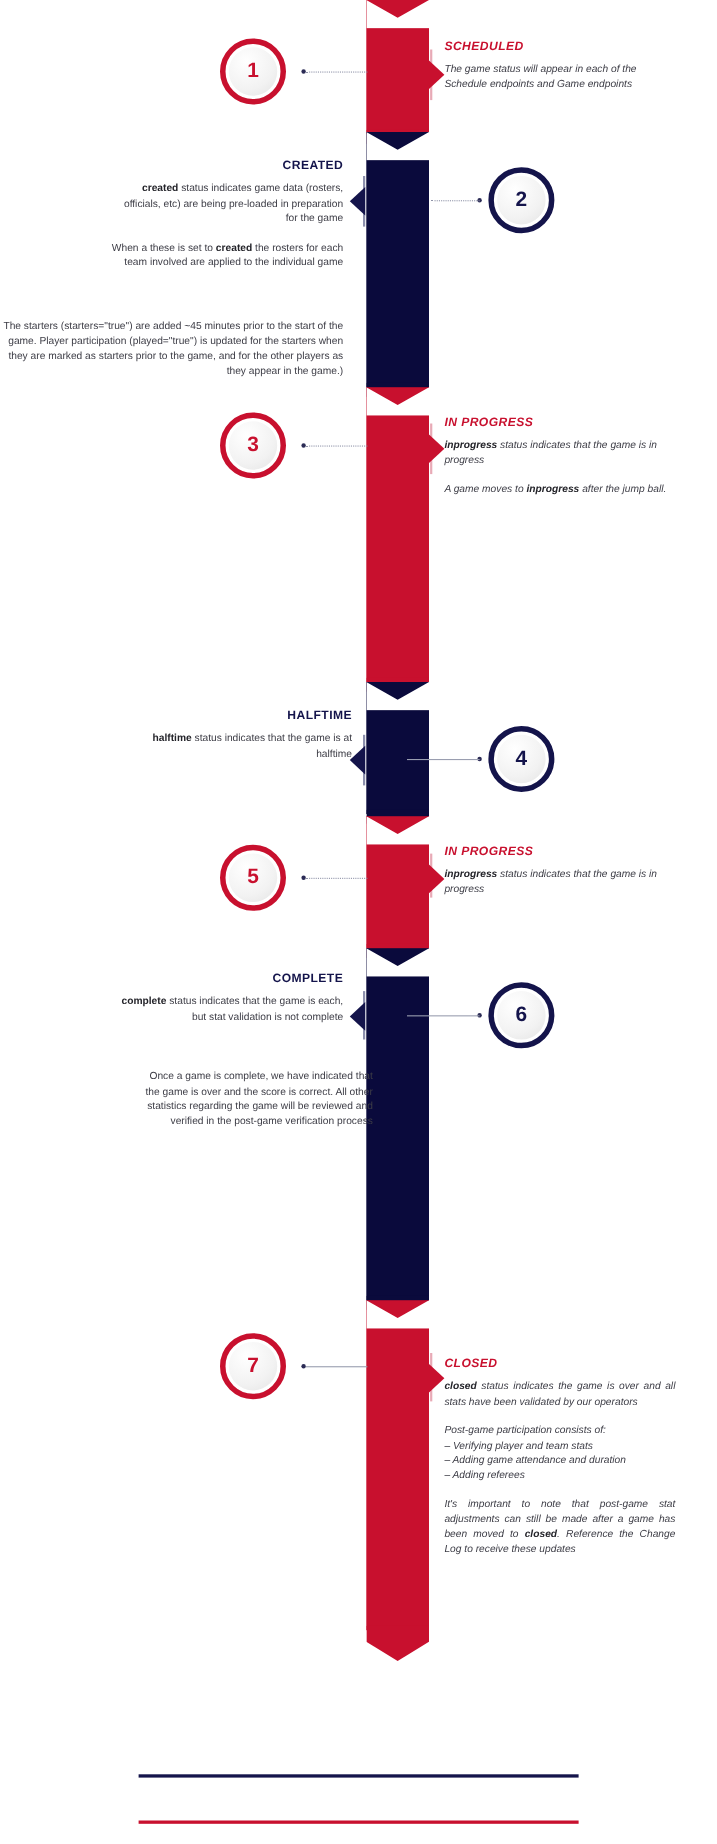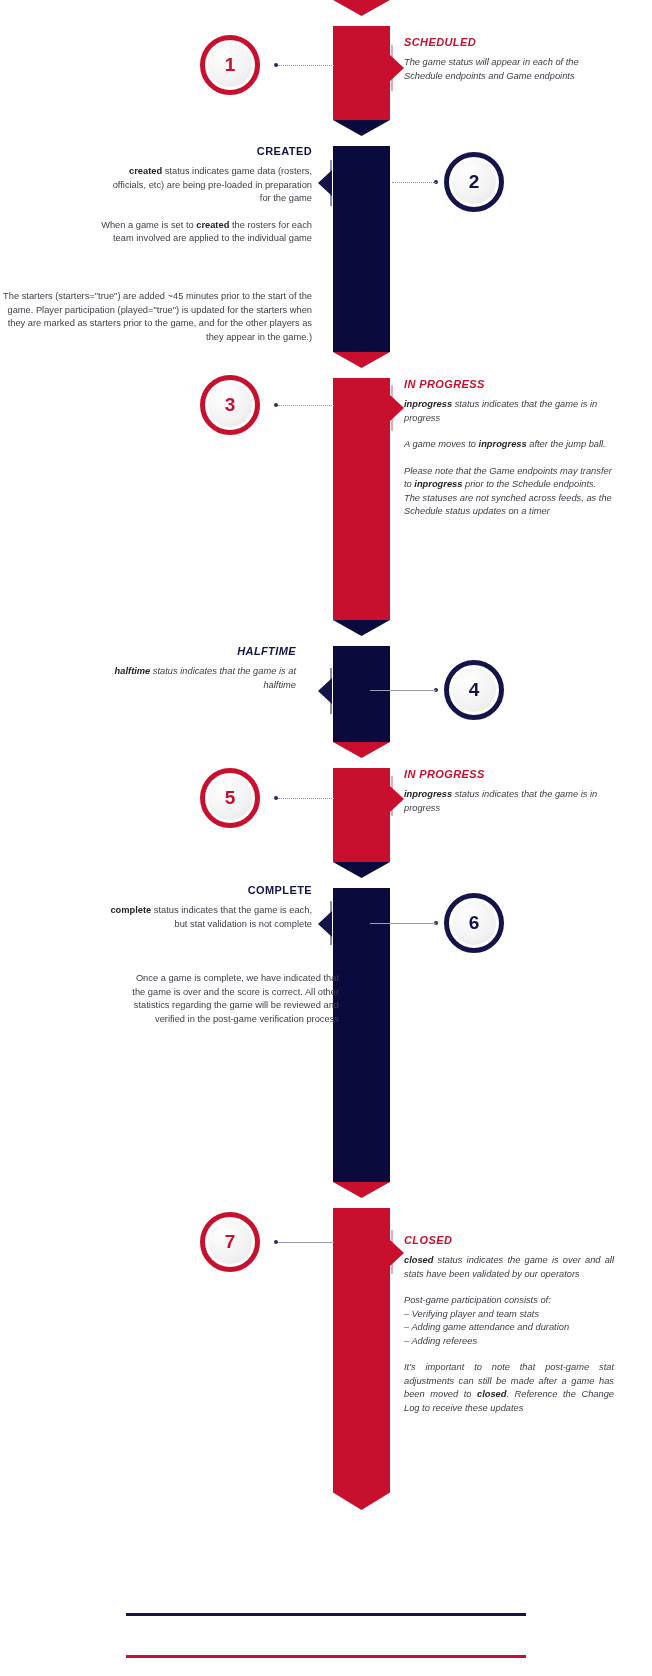--- a/index.html
+++ b/index.html
@@ -213,52 +213,51 @@
   </div>
   <div class="conn-dot" style="left:434px; top:180px;"></div>
   <div class="conn-dotted" style="left:392px; top:182px; width:44px;"></div>
 
   <div class="callout-bar-navy" style="left:330px; top:160px; height:46px;"></div>
   <div class="callout-arrow-left" style="left:318px; top:170px;"></div>
 
   <div class="txt-left" style="left:100px; top:145px; width:212px;">
     <div class="sec-title navy-t">CREATED</div>
     <div class="para"><b>created</b><span> status indicates game data (rosters, officials, etc) are being pre-loaded in preparation for the game</span></div>
-    <div class="para"><span>When a game is set to </span><b>created</b><span> the rosters for each team involved are applied to the individual game</span></div>
+    <div class="para"><span>When a these is set to </span><b>created</b><span> the rosters for each team involved are applied to the individual game</span></div>
   </div>
   <div class="txt-left" style="left:0px; top:290px; width:312px;">
     <div class="para">The starters (starters="true") are added ~45 minutes prior to the start of the game. Player participation (played="true") is updated for the starters when they are marked as starters prior to the game, and for the other players as they appear in the game.)</div>
   </div>
 
   <div class="badge red-badge" style="left:200px; top:375px;">
     <span class="num">3</span>
   </div>
   <div class="conn-dot" style="left:274px; top:403px;"></div>
   <div class="conn-dotted" style="left:278px; top:405px; width:56px;"></div>
 
   <div class="callout-bar-red" style="left:391px; top:385px; height:46px;"></div>
   <div class="callout-arrow-right" style="left:390px; top:395px;"></div>
 
   <div class="txt-right" style="top:378px;">
     <div class="sec-title red-t">IN PROGRESS</div>
     <div class="para"><b>inprogress</b><span> status indicates that the game is in progress</span></div>
     <div class="para justify"><span>A game moves to </span><b>inprogress</b><span> after the jump ball.</span></div>
-    <div class="para"><span>Please note that the Game endpoints may transfer to </span><b>inprogress</b><span> prior to the Schedule endpoints. The statuses are not synched across feeds, as the Schedule status updates on a timer</span></div>
   </div>
 
   <div class="badge navy-badge" style="left:444px; top:660px;">
     <span class="num">4</span>
   </div>
   <div class="conn-dot" style="left:434px; top:688px;"></div>
   <div class="conn-solid" style="left:370px; top:690px; width:66px;"></div>
 
   <div class="callout-bar-navy" style="left:330px; top:668px; height:46px;"></div>
   <div class="callout-arrow-left" style="left:318px; top:678px;"></div>
 
-  <div class="txt-left" style="left:84px; top:645px; width:212px;font-style:italic;">
+  <div class="txt-left" style="left:108px; top:645px; width:212px;">
     <div class="sec-title navy-t">HALFTIME</div>
     <div class="para"><b>halftime</b><span> status indicates that the game is at halftime</span></div>
   </div>
 
   <div class="badge red-badge" style="left:200px; top:768px;">
     <span class="num">5</span>
   </div>
   <div class="conn-dot" style="left:274px; top:796px;"></div>
   <div class="conn-dotted" style="left:278px; top:798px; width:56px;"></div>
 

